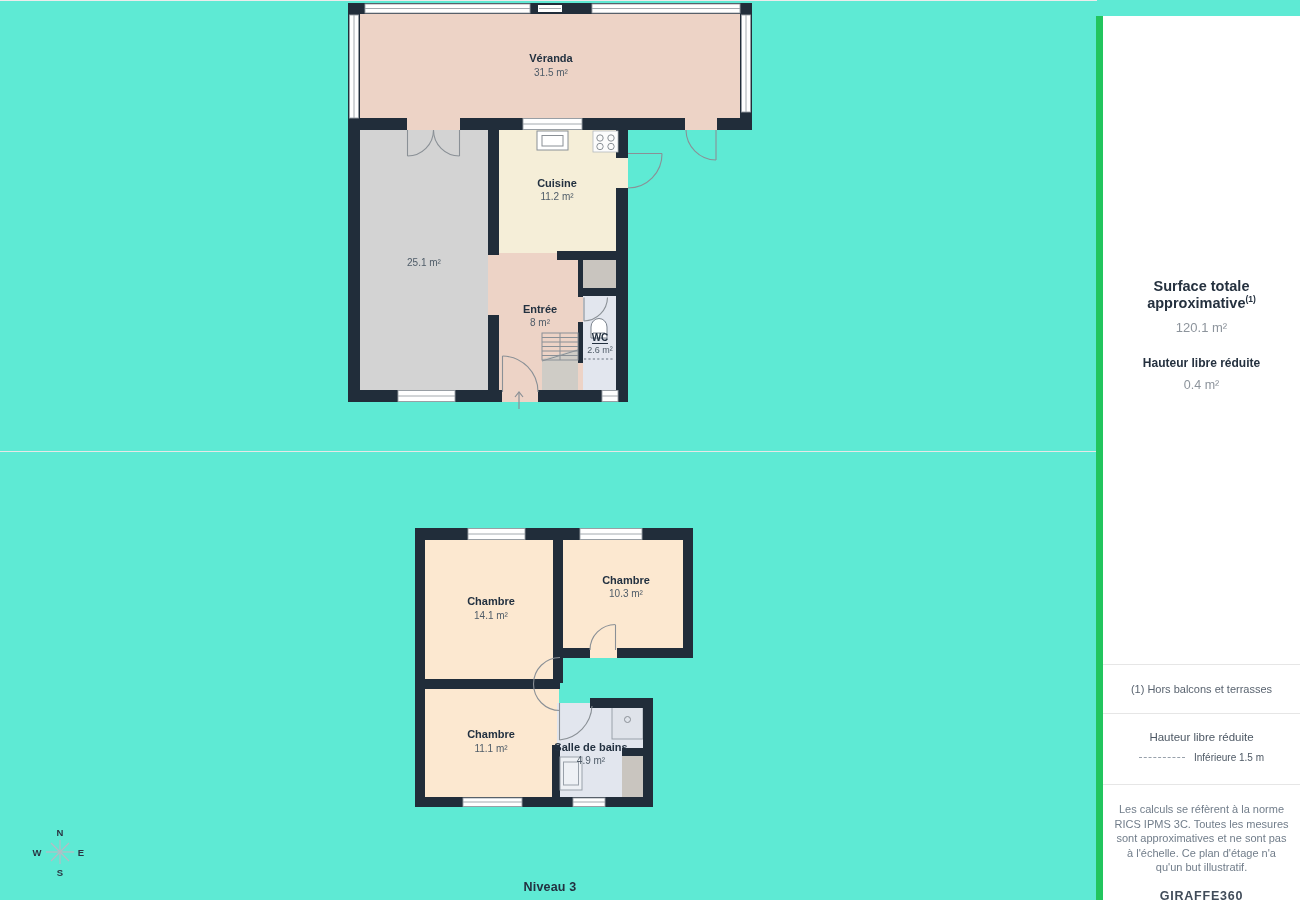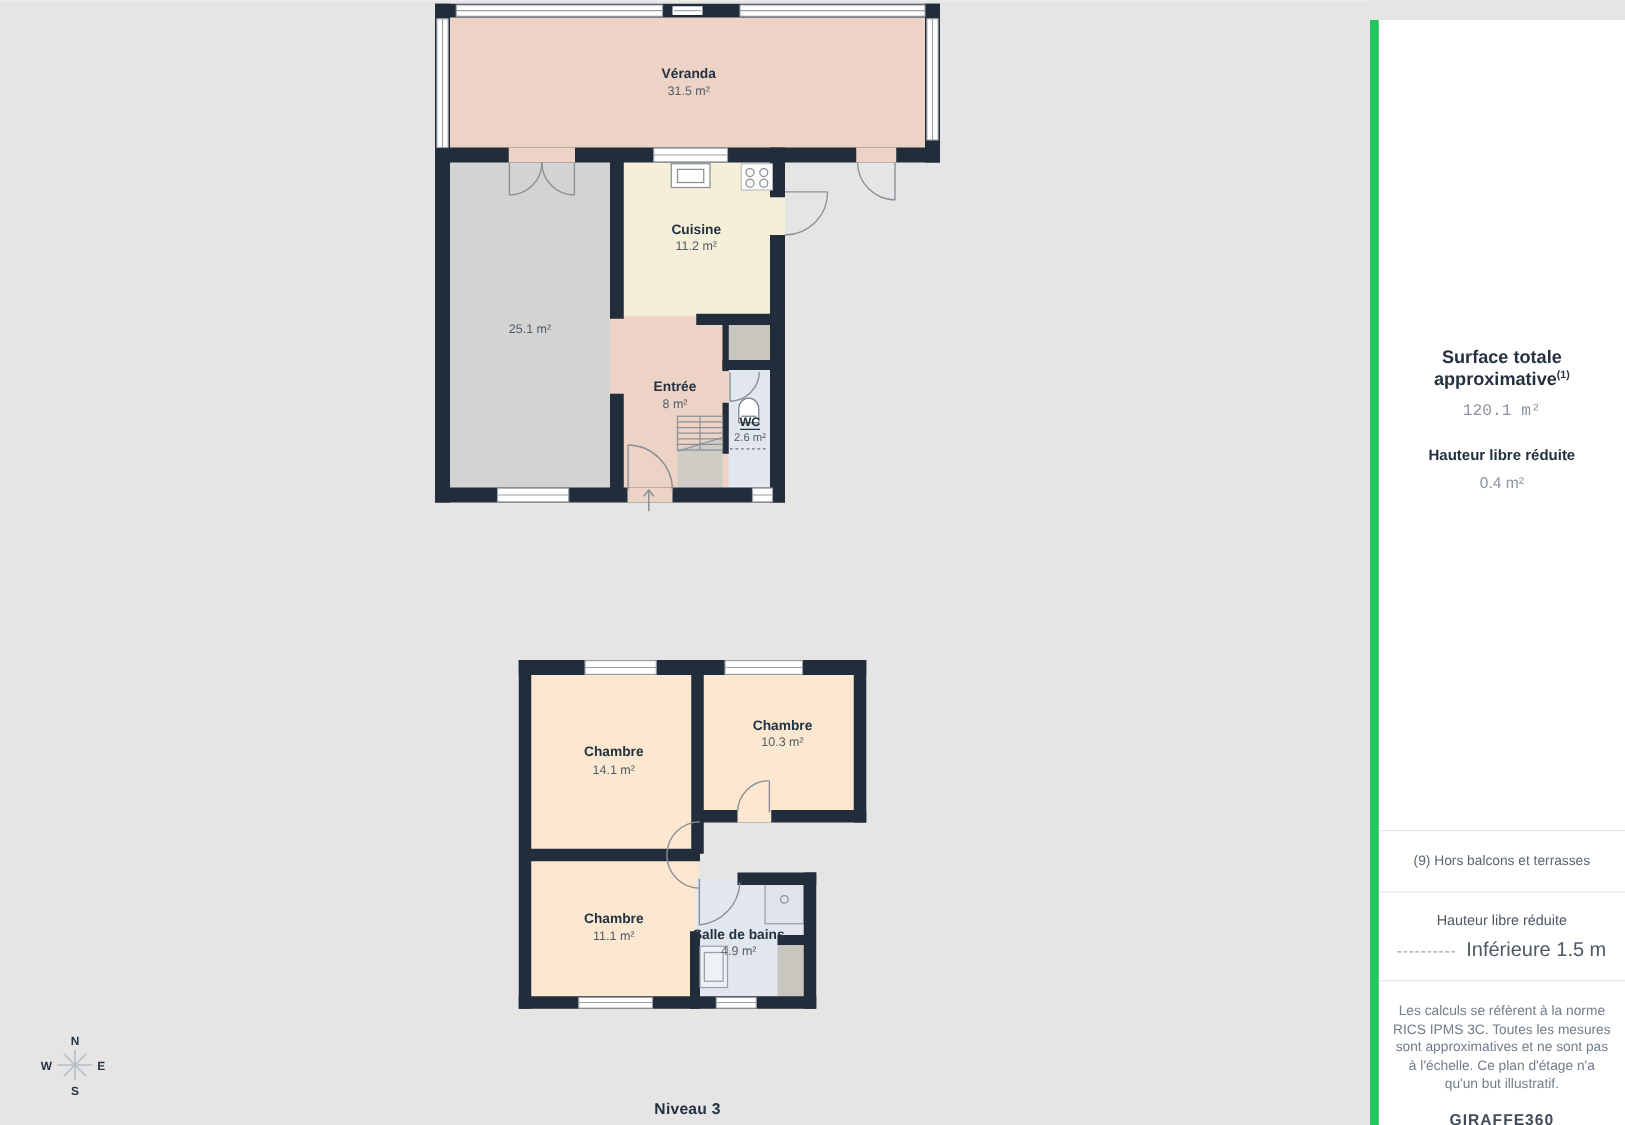--- a/index.html
+++ b/index.html
@@ -1,39 +1,39 @@
 <!DOCTYPE html>
 <html><head>
 <meta charset="utf-8">
 <style>
   html,body{margin:0;padding:0;background:#ffffff;font-family:"Liberation Sans",sans-serif;}
-  .app{position:relative;width:1300px;height:900px;background:#e5e5e5;overflow:hidden;}
+  .app{position:relative;width:1300px;height:900px;background:#5eead4;overflow:hidden;}
   .top-border{position:absolute;left:0;top:0;width:1097px;height:1px;background:#ececec;}
   .floor-divider{position:absolute;left:0;top:451px;width:1097px;height:1px;background:#e7e7e7;}
   .plan-svg{position:absolute;}
   .floor-label{position:absolute;text-align:center;font-size:12.5px;font-weight:700;color:#233140;letter-spacing:.2px;}
 
   
   .room-name{font-family:"Liberation Sans",sans-serif;font-size:11px;font-weight:700;fill:#233140;}
   .room-name.small{font-size:10px;}
   .room-area{font-family:"Liberation Sans",sans-serif;font-size:10px;fill:#4f5c68;}
   .room-area.small{font-size:9px;}
 
   
   .sidebar{position:absolute;left:1096px;top:16px;width:204px;height:900px;background:#fff;border-left:7px solid #22c55e;box-sizing:border-box;}
   .sb-surface{position:absolute;left:0;right:0;top:262px;text-align:center;}
   .sb-title{font-size:14.5px;font-weight:700;color:#25313f;}
   .sb-title sup{font-size:8.5px;font-weight:700;}
-  .sb-value{margin-top:9px;font-size:13px;color:#8d949c;font-family:Liberation Mono, monospace;}
+  .sb-value{margin-top:9px;font-size:13px;color:#8d949c;}
   .sb-sub{margin-top:21px;font-size:12px;font-weight:700;color:#25313f;}
   .sb-subvalue{margin-top:8px;font-size:12.5px;color:#8d949c;}
   .sb-footnote{position:absolute;left:0;right:0;top:648px;height:50px;border-top:1px solid #e6e6e6;border-bottom:1px solid #e6e6e6;box-sizing:border-box;display:flex;align-items:center;justify-content:center;font-size:11px;color:#5a6470;}
   .sb-legend{position:absolute;left:0;right:0;top:698px;height:70px;box-sizing:border-box;text-align:center;}
   .sb-legend-title{margin-top:17px;font-size:11.5px;color:#4d5864;}
-  .sb-legend-row{margin-top:9px;display:flex;align-items:center;justify-content:center;gap:9px;font-size:16px;color:#4d5864;}
+  .sb-legend-row{margin-top:9px;display:flex;align-items:center;justify-content:center;gap:9px;font-size:10px;color:#4d5864;}
   .legend-dash{display:inline-block;width:46px;height:0;border-top:1.5px dashed #98a1ab;}
   .sb-disclaimer-sec{position:absolute;left:0;right:0;top:768px;border-top:1px solid #e6e6e6;text-align:center;}
   .sb-disclaimer{margin:17px auto 0;width:176px;font-size:11px;line-height:1.32;color:#717d8a;}
   .sb-brand{margin-top:14px;font-size:12.5px;color:#414c59;}
   .brand-normal{font-weight:700;letter-spacing:.8px;}
   .brand-bold{font-weight:700;letter-spacing:.8px;}
 </style>
 </head>
 <body>
 
@@ -235,21 +235,21 @@
   </svg>
 
   <aside class="sidebar">
     <div class="sb-surface">
       <div class="sb-title"><span>Surface totale approximative</span><sup>(1)</sup></div>
       <div class="sb-value">120.1 m²</div>
       <div class="sb-sub">Hauteur libre réduite</div>
       <div class="sb-subvalue">0.4 m²</div>
     </div>
 
-    <div class="sb-footnote">(9) Hors balcons et terrasses</div>
+    <div class="sb-footnote">(1) Hors balcons et terrasses</div>
 
     <div class="sb-legend">
       <div class="sb-legend-title">Hauteur libre réduite</div>
       <div class="sb-legend-row">
         <span class="legend-dash"></span>
         <span>Inférieure 1.5 m</span>
       </div>
     </div>
 
     <div class="sb-disclaimer-sec">

